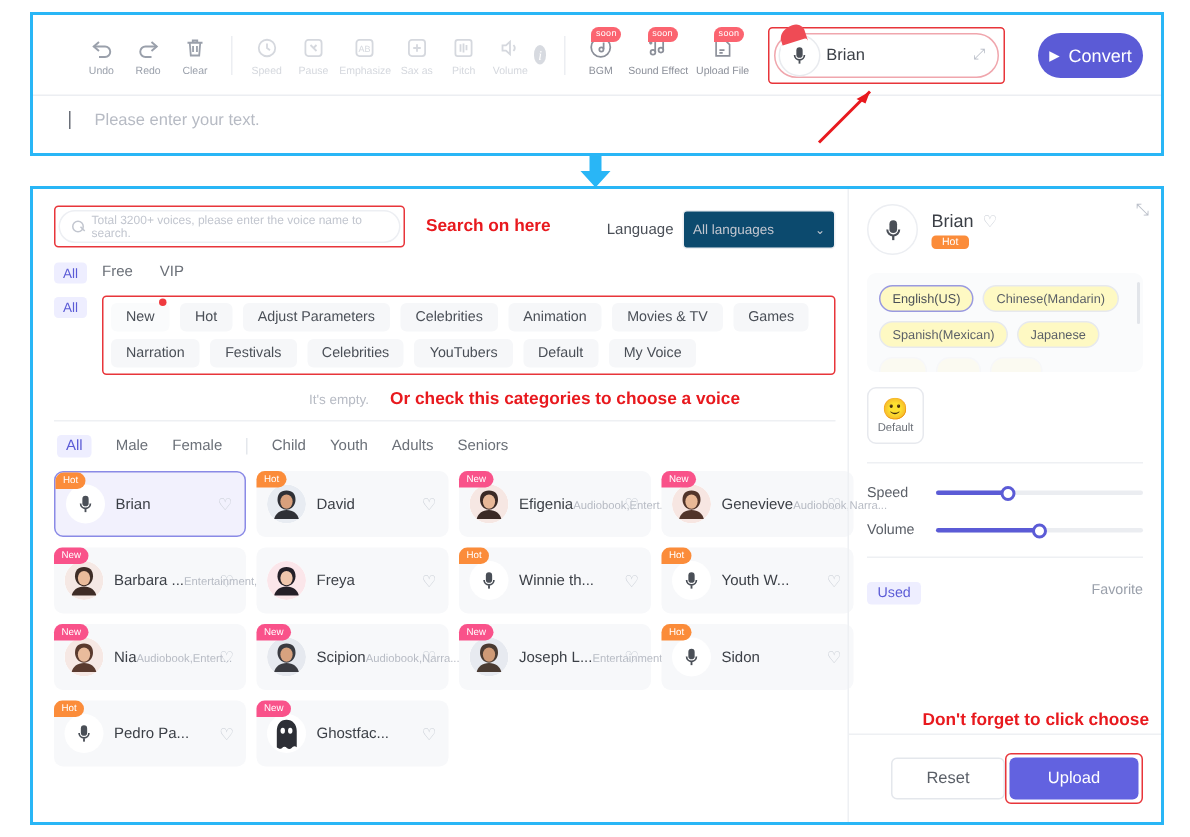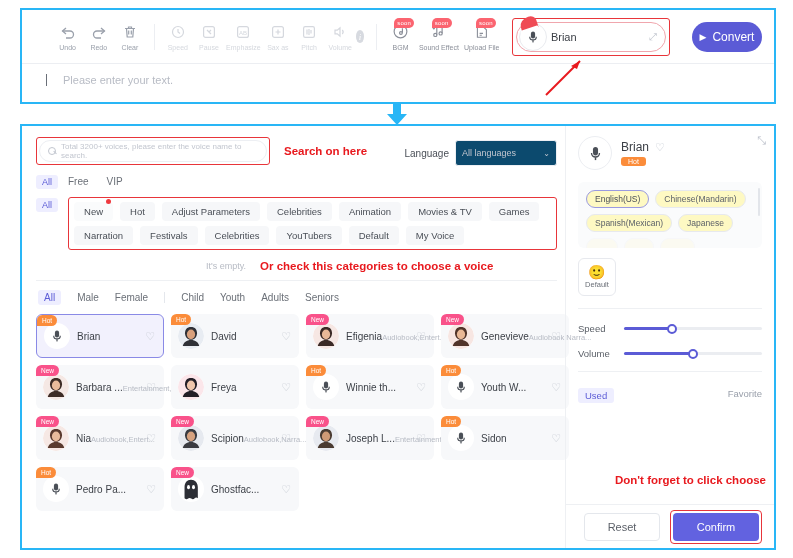--- a/index.html
+++ b/index.html
@@ -296,23 +296,23 @@
   .uf-tabs { display: flex; gap: 14px; margin-top: 16px; justify-content: space-between; }
   .uf-tabs span { font-size: 9.5px; color: #9aa0ab; }
   .uf-tabs .sel { color: #5b5bd6; background: #eeeeff; padding: 2px 7px; border-radius: 3px; }
 
   .anno-confirm {
     position: absolute; right: 8px; bottom: 62px; white-space: nowrap;
   }
 
   .footer {
     position: absolute; left: 0; right: 0; bottom: 0;
-    height: 44px; border-top: 1px solid #eef0f3;
+    height: 59px; border-top: 1px solid #eef0f3;
     display: flex; align-items: center; justify-content: flex-end;
-    gap: 10px; padding-right: 12px;
+    padding-right: 12px;
   }
   .btn-reset {
     width: 76px; height: 28px; border: 1px solid #e4e7ec; border-radius: 4px;
     background: #fff; color: #5a5f67; font-size: 11px;
     display:flex;align-items:center;justify-content:center;
     font-family: "Liberation Sans", sans-serif;
   }
   .confirm-outer { border: 1.5px solid #e8353a; padding: 2px; border-radius: 4px; }
   .btn-confirm {
     width: 86px; height: 28px; border-radius: 4px; border: none;
@@ -798,17 +798,17 @@
     <div class="uf-tabs">
       <span class="sel">Used</span>
       <span>Favorite</span>
     </div>
 
     <span class="anno anno-confirm">Don't forget to click choose</span>
 
     <div class="footer">
       <button class="btn-reset">Reset</button>
       <div class="confirm-outer">
-        <button class="btn-confirm">Confirm</button>
+        <button class="btn-confirm">Upload</button>
       </div>
     </div>
   </div>
 </div>
 
 </body></html>

